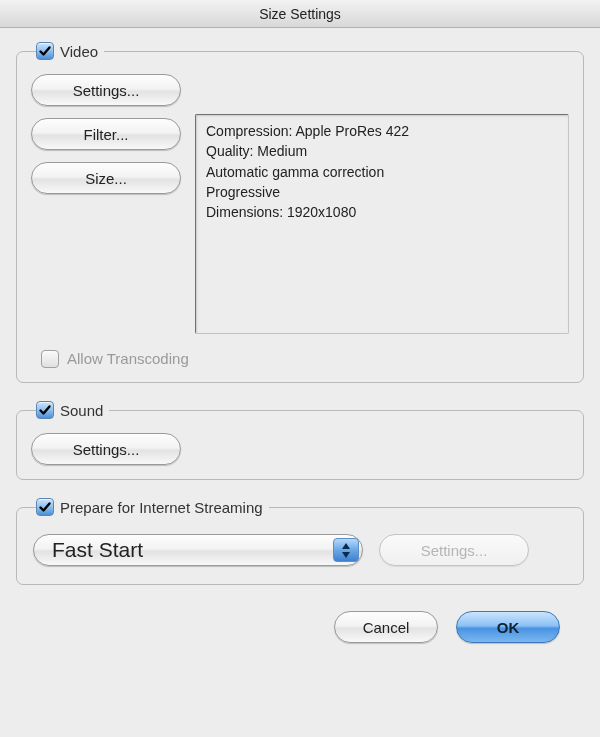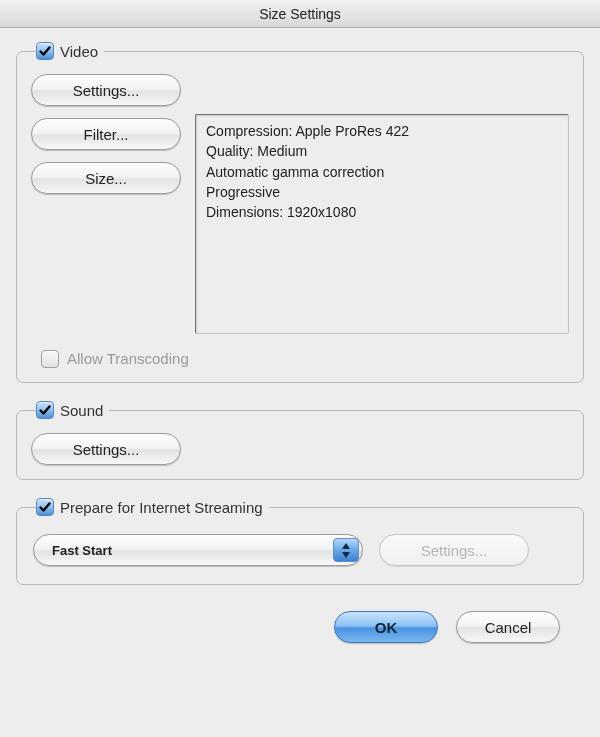--- a/index.html
+++ b/index.html
@@ -110,22 +110,22 @@
       gap: 16px;
       padding: 4px 2px;
     }
     .popup-btn {
       position: relative;
       height: 32px;
       border-radius: 16px;
       border: 1px solid #9a9a9a;
       background: linear-gradient(to bottom, #fdfdfd 0%, #f3f3f3 45%, #e3e3e3 55%, #f8f8f8 100%);
       box-shadow: 0 1px 1px rgba(0,0,0,0.2);
-      font-size: 13px;
-      font-weight: 700;
+      font-size: 21px;
+      font-weight: 400;
       color: #222;
       cursor: pointer;
       display: flex;
       align-items: center;
       padding: 0 44px 0 18px;
       width: 330px;
     }
     .popup-arrows {
       position: absolute;
       right: 3px; top: 3px; bottom: 3px;
@@ -227,17 +227,17 @@
           <svg viewBox="0 0 10 7">
               <polygon points="5,7 9,1 1,1" fill="#0b2b4d"></polygon>
             </svg>
         </span>
       </div>
       <div class="aqua-btn disabled" style="width:150px">Settings...</div>
     </div>
   </fieldset>
 
   <div class="footer">
+    <div class="aqua-btn">Cancel</div>
     <div class="aqua-btn default">OK</div>
-    <div class="aqua-btn">Cancel</div>
   </div>
 
 </div>
 
 </body></html>

